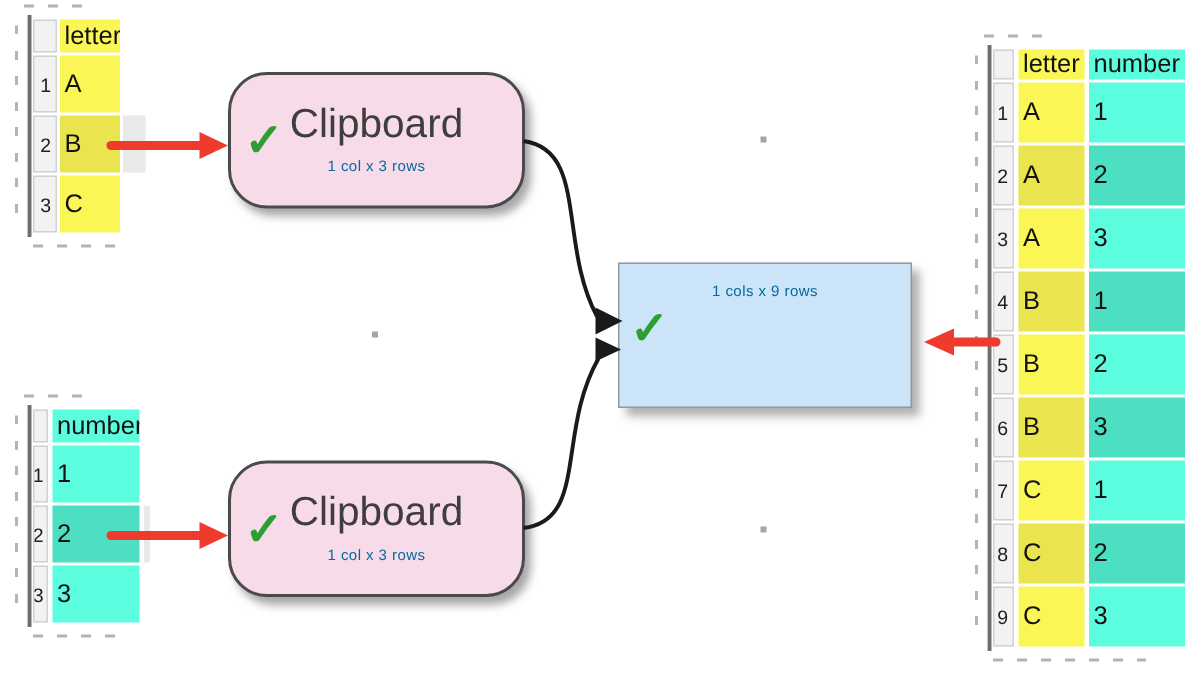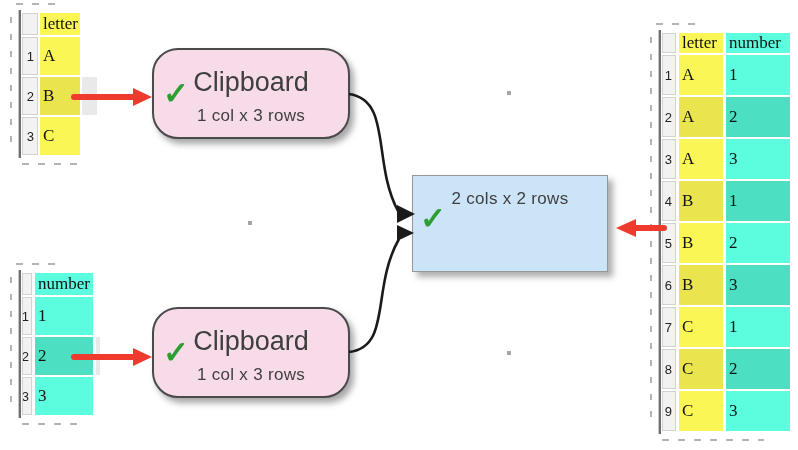--- a/index.html
+++ b/index.html
@@ -14,21 +14,21 @@
   .trow{display:flex;margin-bottom:2px;}
   .t0 .trow{gap:2px}
   .t1 .trow,.t2 .trow{gap:3px}
   .t0 .thead,.t1 .thead{height:22px}
   .t0 .trow:not(.thead),.t1 .trow:not(.thead){height:38px}
   .t2 .thead{height:20px}
   .t2 .trow:not(.thead){height:40px}
   .cell{box-sizing:border-box;display:flex;align-items:center;overflow:hidden;}
   .numcell{background:var(--rownum-bg);border:1px solid var(--rownum-border);
     justify-content:flex-end;padding-right:3px;font-size:13px;color:#222;}
-  .hcell,.dcell{font-size:17px;color:#121212;padding-left:3px;font-family:Liberation Serif, serif;}
+  .hcell,.dcell{font-size:17px;color:#121212;padding-left:3px;}
   .yellow{background:var(--yellow)}
   .yellow-alt{background:var(--yellow-alt)}
   .teal{background:var(--teal)}
   .teal-alt{background:var(--teal-alt)}
   .fillcell{background:transparent;border:none;}
   .fillcell.alt{background:var(--filler-alt)}
   .t0 .numcell{width:16px}
   .t0 .c0{width:40px}
   .t0 .fillcell{width:15px}
   .t1 .numcell{width:10px;padding-right:2px}
@@ -43,21 +43,21 @@
   .tear{position:absolute;height:2px;
     background:repeating-linear-gradient(90deg,#b4b4b4 0 7px,transparent 7px 16px);}
   .tear.top{top:-10px;left:-6px;width:44px;}
   .tear.bottom{bottom:-8px;left:0;width:80%;}
   .tearv{position:absolute;left:-12px;top:4px;bottom:8px;width:2px;
     background:repeating-linear-gradient(180deg,#b4b4b4 0 6px,transparent 6px 17px);}
   
   .node{position:absolute;display:flex;flex-direction:column;align-items:center;
     box-sizing:border-box;z-index:2;}
   .node .title{font-size:27px;color:#3e3e3e;line-height:30px;}
-  .node .subtitle{font-size:17px;color:#404040;letter-spacing:.3px;}
+  .node .subtitle{font-size:10px;color:#0369a1;letter-spacing:.3px;}
   .clip{width:198px;height:91px;background:var(--pink-node);
     border:2px solid var(--pink-border);border-radius:26px;
     box-shadow:4px 5px 6px rgba(95,95,95,.55);padding-top:17px;gap:9px;}
   .clip1{left:152px;top:48px;}
   .clip2{left:152px;top:307px;}
   .crossnode{left:412px;top:175px;width:196px;height:97px;background:var(--blue-node);
     border:1px solid var(--blue-border);
     box-shadow:5px 5px 6px rgba(95,95,95,.5);padding-top:13px;gap:13px;}
   .node .check{position:absolute;left:9px;top:28px;font-size:31px;font-weight:bold;
     color:var(--green-check);line-height:31px;}
@@ -193,21 +193,21 @@
   </div>
 
   <div class="node clip clip2">
     <span class="check">✓</span>
     <div class="title">Clipboard</div>
     <div class="subtitle">1 col x 3 rows</div>
   </div>
 
   <div class="node crossnode">
     <span class="check">✓</span>
-    <div class="subtitle">2 cols x 2 rows</div>
+    <div class="subtitle">1 cols x 9 rows</div>
   </div>
 
   <svg class="overlay" viewBox="0 0 798 450" xmlns="http://www.w3.org/2000/svg">
 
     <path d="M349,94 C392,100 372,162 398,211" fill="none" stroke="#1a1a1a" stroke-width="2.6"></path>
     <polygon points="397,205 415,214 397,223" fill="#1a1a1a"></polygon>
     <path d="M349,352 C392,347 371,288 399,239" fill="none" stroke="#1a1a1a" stroke-width="2.6"></path>
     <polygon points="397,225 414,233 397,241" fill="#1a1a1a"></polygon>
 
     <g>

